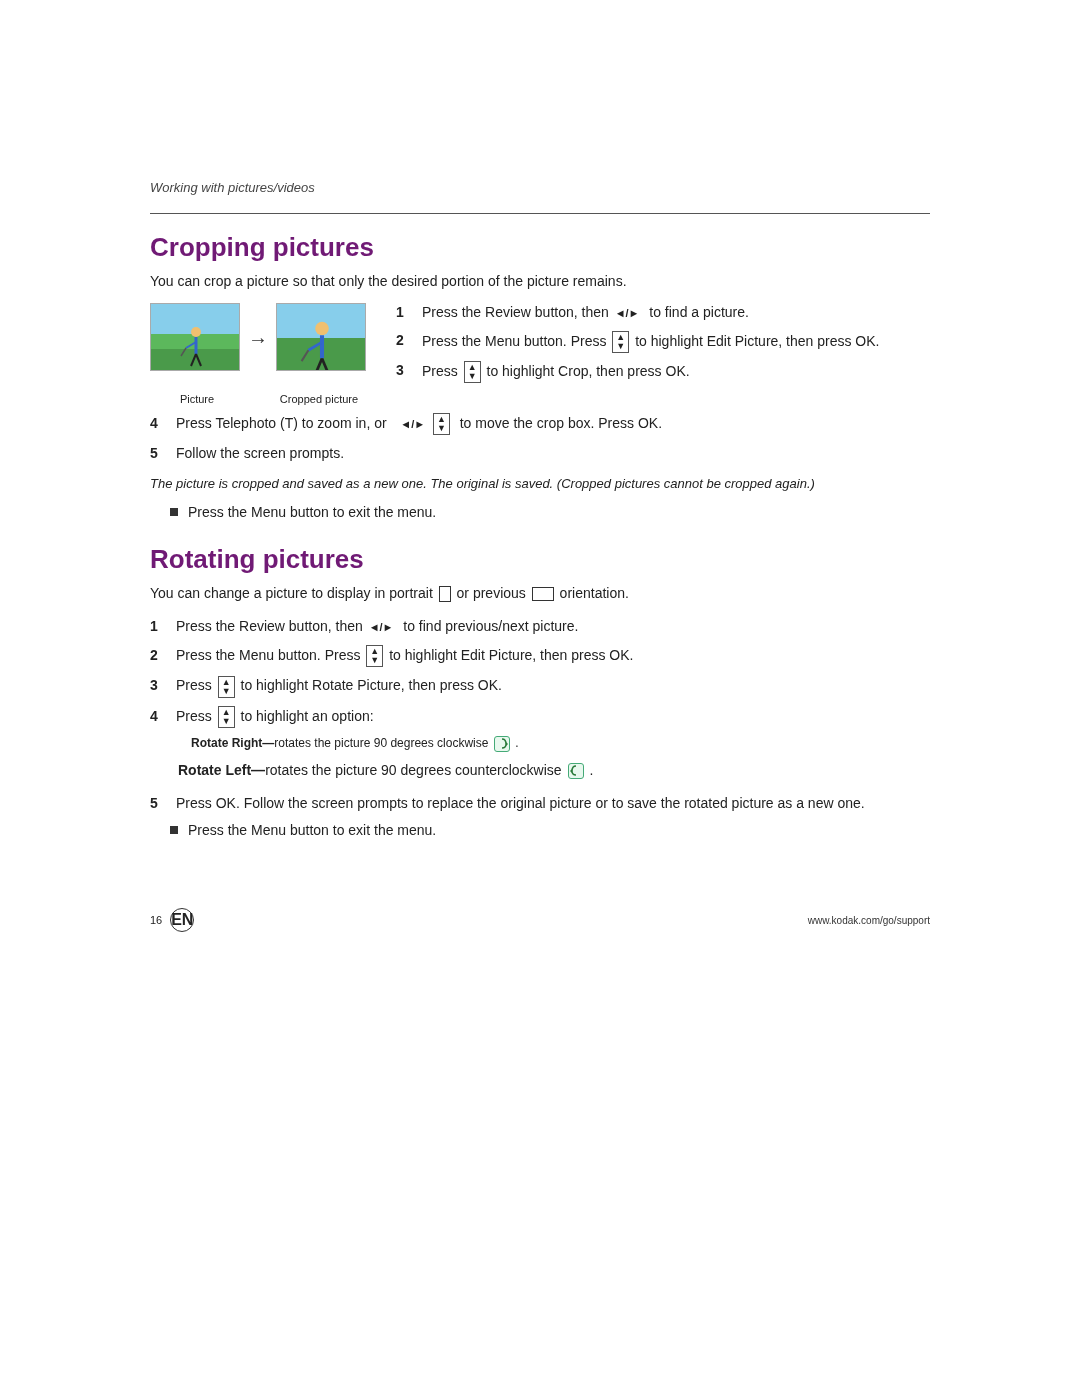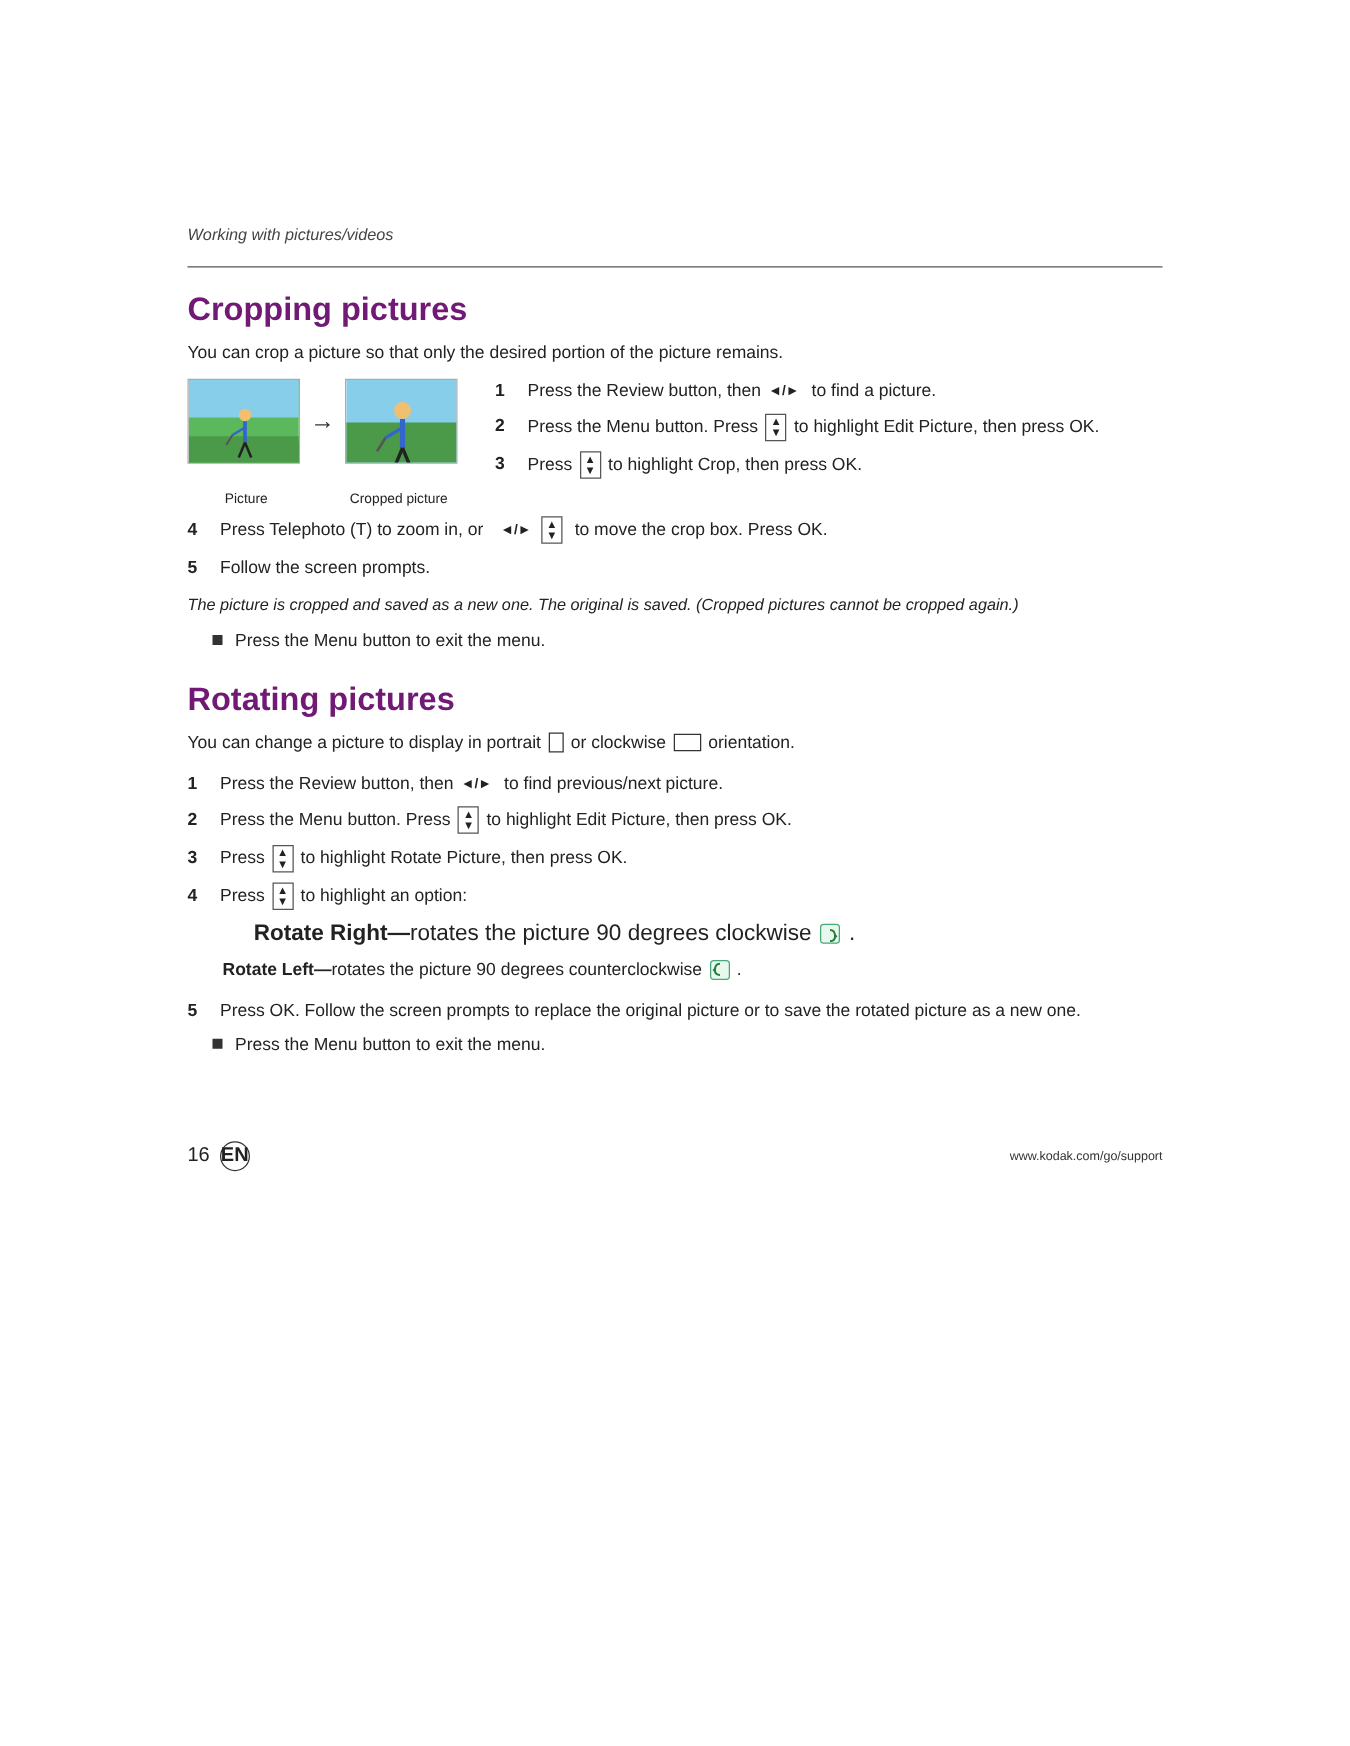--- a/index.html
+++ b/index.html
@@ -213,21 +213,21 @@
 
     .footer {
       display: flex;
       justify-content: space-between;
       align-items: center;
       margin-top: 60px;
       padding-top: 10px;
     }
 
     .page-num {
-      font-size: 16px;
+      font-size: 11px;
     }
 
     .en-badge {
       display: inline-flex;
       align-items: center;
       justify-content: center;
       border: 1.5px solid #333;
       border-radius: 50%;
       width: 24px;
       height: 24px;
@@ -378,21 +378,21 @@
       <span>Press the Menu button to exit the menu.</span>
     </div>
   </section>
 
   <section class="section2">
     <h2>Rotating pictures</h2>
 
     <p class="intro-text">
       <span>You can change a picture to display in portrait</span>
       <span class="portrait-icon"></span>
-      <span>or clockwise</span>
+      <span>or previous</span>
       <span class="landscape-icon"></span>
       <span>orientation.</span>
     </p>
 
     <div class="full-step">
       <span class="step-num">1</span>
       <span class="step-text">
         Press the Review button, then
         <span class="leftright-icon">◄/►</span>
         &nbsp;to find previous/next picture.
@@ -428,21 +428,21 @@
       <span class="step-text">
         Press
         <span class="updown-icon">
           <span>▲</span>
             <span>▼</span>
         </span>
         to highlight an option:
       </span>
     </div>
 
-    <div style="margin-left: 28px; margin-bottom: 10px; font-size:18px;padding-left:25px;">
+    <div style="margin-left: 16px; margin-bottom: 10px; font-size:12px;padding-left:25px;">
       <span class="bold-term">Rotate Right—</span><span>rotates the picture 90 degrees clockwise</span>
       <span class="rotate-right-icon">
         <svg width="14" height="14" viewBox="0 0 14 14" xmlns="http://www.w3.org/2000/svg">
           <path d="M7 2 Q11 2 11 7 Q11 11 7 11" stroke="#2a7a3a" stroke-width="1.5" fill="none"></path>
           <polygon points="11,5 13,7 11,9" fill="#2a7a3a"></polygon>
         </svg>
       </span>
       .
     </div>
 

